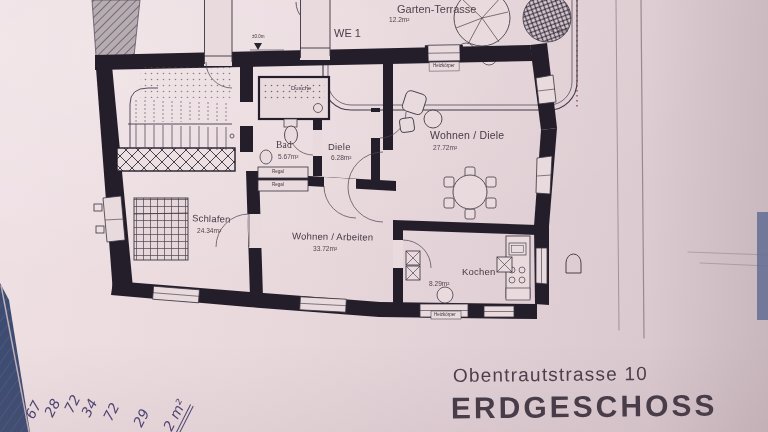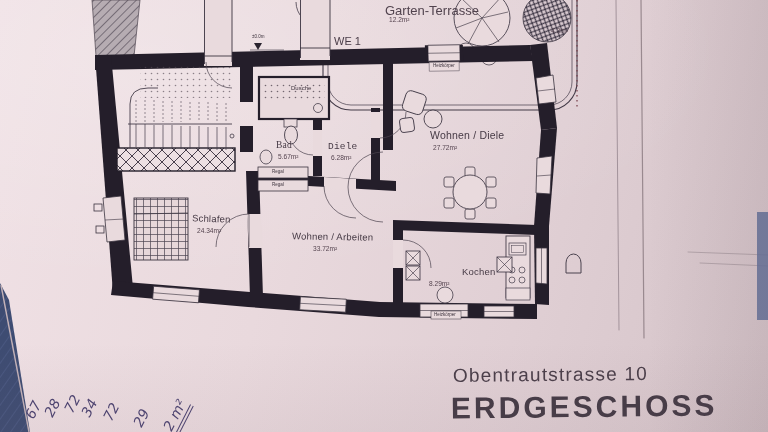--- a/index.html
+++ b/index.html
@@ -250,36 +250,36 @@
       <line x1="1" y1="285" x2="29" y2="432" stroke="#c4b2b8" stroke-width="1.4"></line>
     </g>
   </svg>
 
   <div class="lbl room" style="left:192px;top:214px;transform:rotate(2deg);">Schlafen</div>
   <div class="lbl area" style="left:197px;top:227px;">24.34m²</div>
 
   <div class="lbl room" style="left:276px;top:141px;font-family:Liberation Serif, serif;">Bad</div>
   <div class="lbl area" style="left:278px;top:153px;">5.67m²</div>
 
-  <div class="lbl room" style="left:328px;top:142px;font-family:Liberation Mono, monospace;">Diele</div>
+  <div class="lbl room" style="left:328px;top:142px;">Diele</div>
   <div class="lbl area" style="left:331px;top:154px;">6.28m²</div>
 
   <div class="lbl room" style="left:292px;top:232px;transform:rotate(1deg);text-align:center;">Wohnen / Arbeiten</div>
   <div class="lbl area" style="left:313px;top:245px;">33.72m²</div>
 
   <div class="lbl room" style="left:430px;top:130px;font-size:10.5px;">Wohnen / Diele</div>
   <div class="lbl area" style="left:433px;top:144px;">27.72m²</div>
 
   <div class="lbl room" style="left:427px;top:267px;padding-left:35px;">Kochen</div>
   <div class="lbl area" style="left:429px;top:280px;">8.29m²</div>
 
   <div class="lbl boxlbl" style="left:291px;top:85px;font-size:12px;">Dusche</div>
 
-  <div class="lbl tiny" style="left:334px;top:28px;margin-top:8px;">WE 1</div>
-  <div class="lbl" style="left:385px;top:4px;font-size:13px;color:#51434e;">Garten-Terrasse</div>
+  <div class="lbl tiny" style="left:334px;top:28px;">WE 1</div>
+  <div class="lbl" style="left:397px;top:4px;font-size:11px;color:#51434e;">Garten-Terrasse</div>
   <div class="lbl area" style="left:389px;top:16px;">12.2m²</div>
   <div class="lbl area" style="left:551px;top:27px;">4.3m²</div>
   <div class="lbl boxlbl" style="left:252px;top:34px;">±0.0m</div>
   <div class="tri" style="left:254px;top:43px;"></div>
 
   <div class="lbl boxlbl" style="left:433px;top:63px;">Heizkörper</div>
   <div class="lbl boxlbl" style="left:434px;top:312px;">Heizkörper</div>
   <div class="lbl boxlbl" style="left:272px;top:169px;">Regal</div>
   <div class="lbl boxlbl" style="left:272px;top:182px;">Regal</div>
 

